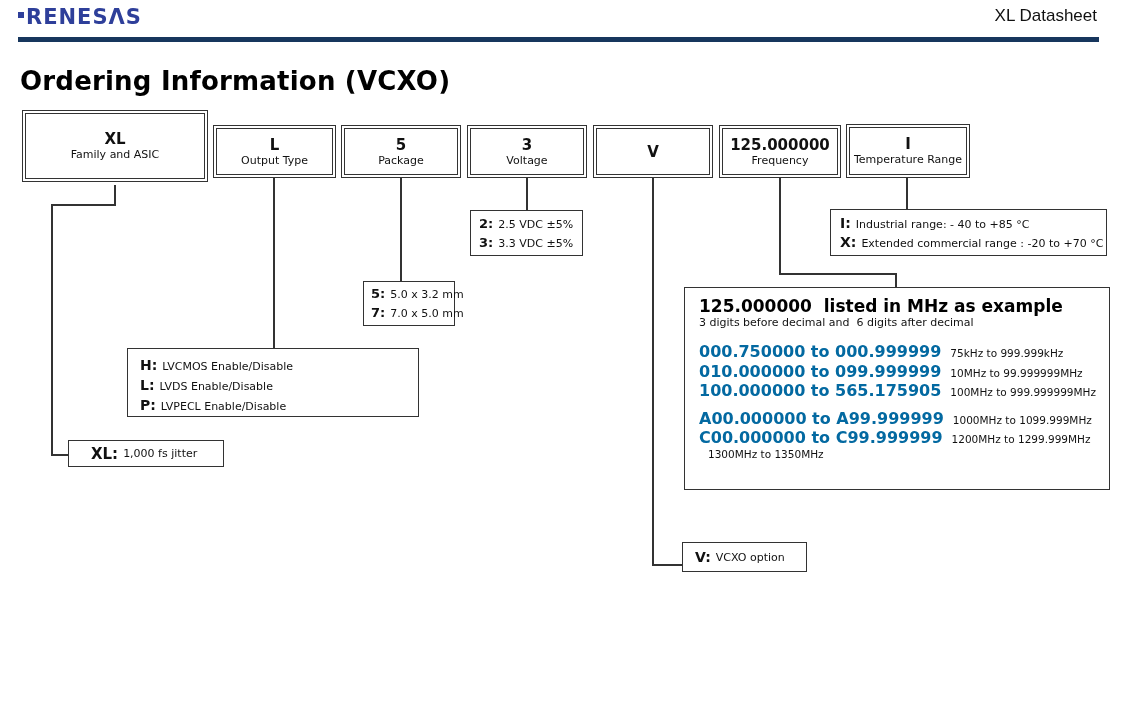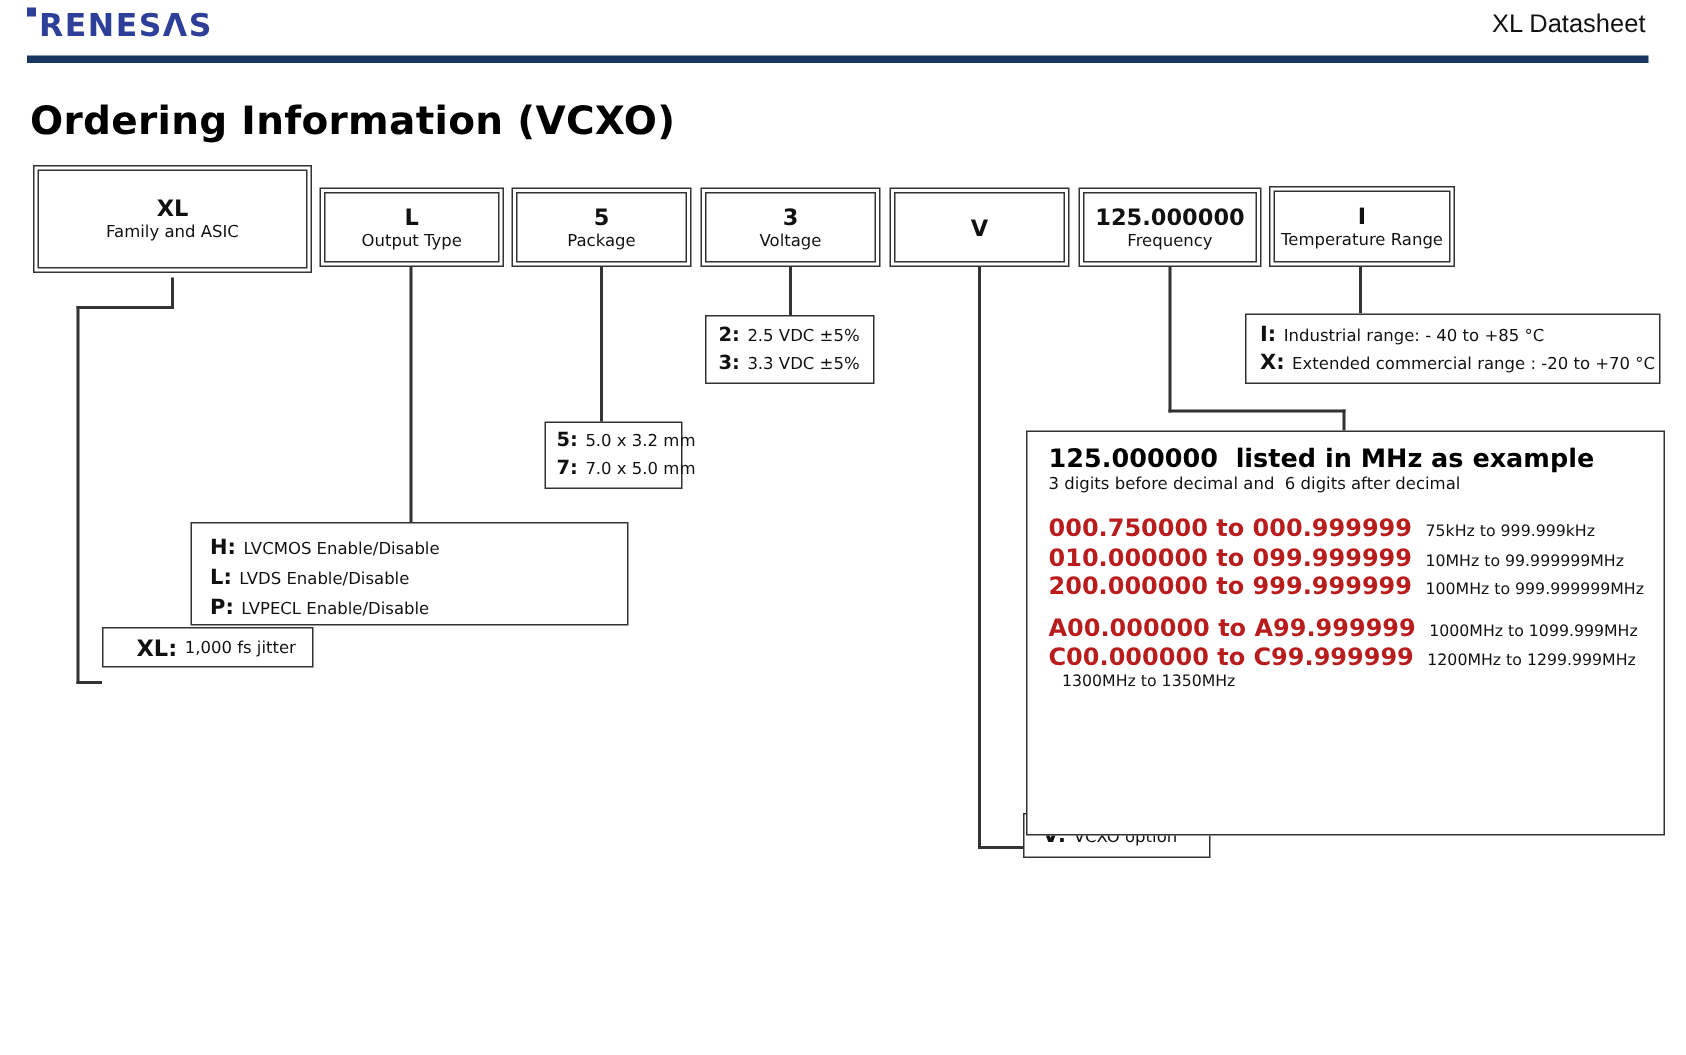--- a/index.html
+++ b/index.html
@@ -2,21 +2,21 @@
 <html><head>
 <meta charset="utf-8">
 <style>
   html,body{margin:0;padding:0;}
   body{
     width:1124px;height:703px;position:relative;background:#ffffff;
     font-family:"DejaVu Sans","Liberation Sans",sans-serif;color:#1a1a1a;
     overflow:hidden;
   }
   
-  .logo{position:absolute;left:18px;top:5px;display:flex;align-items:flex-start;}
+  .logo{position:absolute;left:18px;top:5px;display:flex;align-items:center;}
   .logo-square{width:6px;height:6px;background:#2e3f9a;margin:0 2px 4px 0;}
   .logo-text{font-weight:bold;font-size:21px;letter-spacing:1px;color:#2e3f9a;line-height:24px;}
   .doc-title{position:absolute;right:27px;top:6px;font-family:"Liberation Sans",sans-serif;
     font-size:17px;color:#111;}
   .header-rule{position:absolute;left:18px;top:37px;width:1081px;height:5px;background:#17365d;}
   .page-title{position:absolute;left:20px;top:66px;font-size:26px;font-weight:bold;
     letter-spacing:0.2px;color:#000;}
   
   .fbox{position:absolute;border:1.5px solid #333;padding:2px;background:#fff;box-sizing:border-box;}
   .fbox-inner{border:1.5px solid #333;width:100%;height:100%;box-sizing:border-box;
@@ -41,21 +41,21 @@
   .callout-voltage .ckey{font-size:13px;}
   .callout-voltage .crow{height:19px;}
   .callout-vcxo{display:flex;align-items:center;padding:0 0 0 12px;}
   .callout-temp{padding:5px 0 0 9px;}
   .callout-temp .crow{height:19px;}
   
   .callout-freq{padding:8px 0 0 14px;}
   .freq-title{font-weight:bold;font-size:17px;line-height:20px;white-space:pre;color:#000;}
   .freq-subtitle{font-size:11px;line-height:14px;white-space:pre;color:#111;margin-bottom:12px;}
   .freq-row{display:flex;align-items:baseline;height:19.5px;}
-  .freq-range{font-weight:bold;font-size:16px;white-space:pre;color:#b91c1c;}
+  .freq-range{font-weight:bold;font-size:16px;white-space:pre;color:#0369a1;}
   .freq-note{font-size:10.5px;margin-left:9px;white-space:pre;color:#111;}
   .freq-gap{margin-top:8px;}
 </style>
 </head>
 <body>
 
 <div class="logo">
   <span class="logo-square"></span>
   <span class="logo-text">RENESΛS</span>
 </div>
@@ -112,21 +112,21 @@
 <div class="line" style="left:273px;top:178px;width:2px;height:170px;"></div>
 <div class="line" style="left:400px;top:178px;width:2px;height:104px;"></div>
 <div class="line" style="left:526px;top:178px;width:2px;height:32px;"></div>
 <div class="line" style="left:652px;top:178px;width:2px;height:388px;"></div>
 <div class="line" style="left:652px;top:564px;width:30px;height:2px;"></div>
 <div class="line" style="left:779px;top:178px;width:2px;height:97px;"></div>
 <div class="line" style="left:779px;top:273px;width:118px;height:2px;"></div>
 <div class="line" style="left:895px;top:273px;width:2px;height:15px;"></div>
 <div class="line" style="left:906px;top:178px;width:2px;height:31px;"></div>
 
-<div class="cbox callout-family" style="left:68px;top:418px;width:141px;height:27px;padding-left:22px;">
+<div class="cbox callout-family" style="left:68px;top:440px;width:156px;height:27px;padding-left:22px;">
   <span class="ckey">XL:</span>
   <span class="ctext">1,000 fs jitter</span>
 </div>
 
 <div class="cbox callout-output" style="left:127px;top:348px;width:292px;height:69px;">
   <div class="crow">
     <span class="ckey">H:</span>
     <span class="ctext">LVCMOS Enable/Disable</span>
   </div>
   <div class="crow">
@@ -170,33 +170,33 @@
   <div class="crow">
     <span class="ckey">I:</span>
     <span class="ctext">Industrial range: - 40 to +85 °C</span>
   </div>
   <div class="crow">
     <span class="ckey">X:</span>
     <span class="ctext">Extended commercial range : -20 to +70 °C</span>
   </div>
 </div>
 
-<div class="cbox callout-freq" style="left:684px;top:287px;width:426px;height:270px;">
+<div class="cbox callout-freq" style="left:684px;top:287px;width:426px;height:203px;">
   <div class="freq-title">125.000000  listed in MHz as example</div>
   <div class="freq-subtitle">3 digits before decimal and  6 digits after decimal</div>
   <div class="freq-row">
     <span class="freq-range">000.750000 to 000.999999</span>
     <span class="freq-note">75kHz to 999.999kHz</span>
   </div>
   <div class="freq-row">
     <span class="freq-range">010.000000 to 099.999999</span>
     <span class="freq-note">10MHz to 99.999999MHz</span>
   </div>
   <div class="freq-row">
-    <span class="freq-range">200.000000 to 999.999999</span>
+    <span class="freq-range">100.000000 to 565.175905</span>
     <span class="freq-note">100MHz to 999.999999MHz</span>
   </div>
   <div class="freq-row freq-gap">
     <span class="freq-range">A00.000000 to A99.999999</span>
     <span class="freq-note">1000MHz to 1099.999MHz</span>
   </div>
   <div class="freq-row">
     <span class="freq-range">C00.000000 to C99.999999</span>
     <span class="freq-note">1200MHz to 1299.999MHz</span>
   </div>

